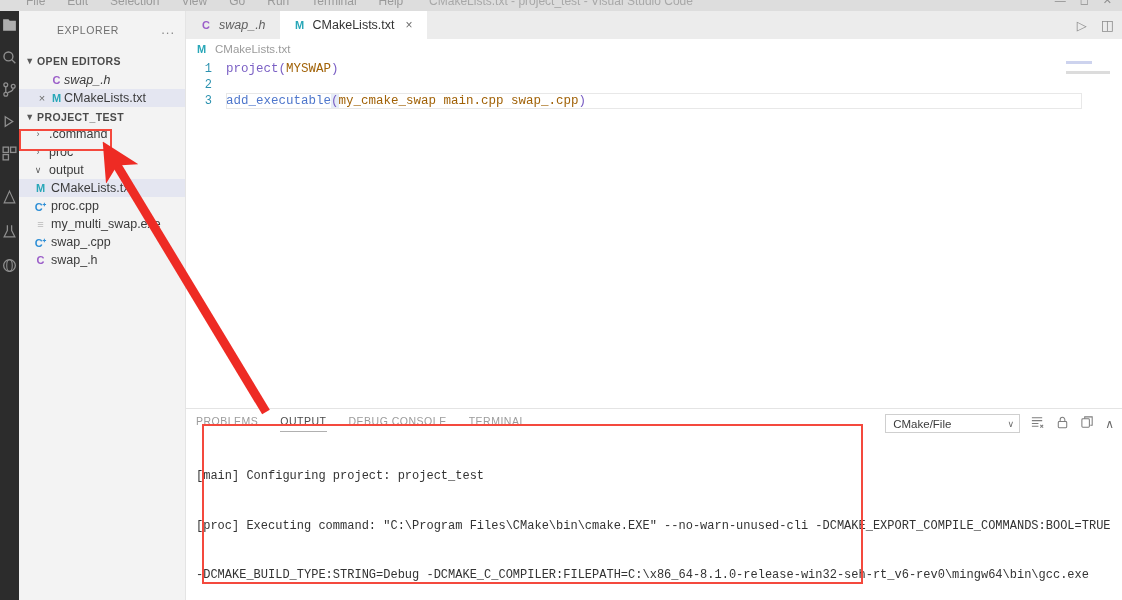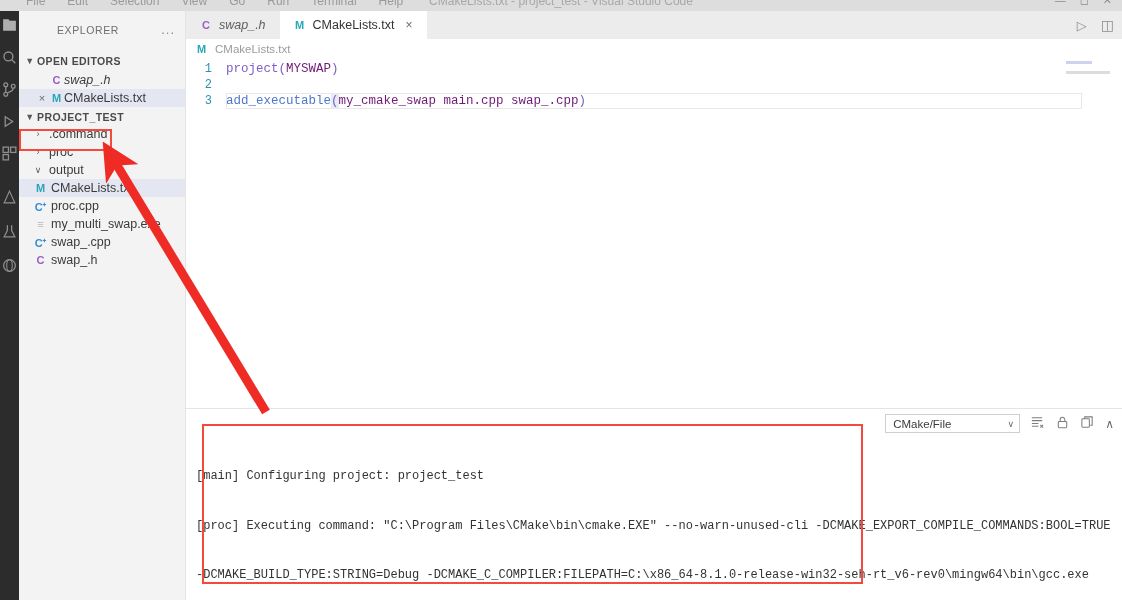--- a/index.html
+++ b/index.html
@@ -217,21 +217,21 @@
     text-align: right;
     padding-right: 14px;
     color: #2b91af;
     font-size: 12px;
     box-sizing: border-box;
   }
   .ctext { white-space: pre; }
   .kw { color: #7a5fc4; }
   .kw2 { color: #4f77cc; }
   .paren { color: #7a5fc4; }
-  .arg { color: #701a75; margin-top: 16px; }
+  .arg { color: #a16207; margin-top: 16px; }
   .sel-tok { background: #e6ecf7; }
   .cur-line-border {
     position: absolute;
     left: 40px; right: 40px; top: 0; height: 16px;
     border: 1px solid #e8e8e8;
     box-sizing: border-box;
     pointer-events: none;
   }
   .minimap {
     position: absolute;
@@ -499,20 +499,26 @@
     </div>
 
     <div class="minimap">
       <div class="mm-l" style="width:26px;background:#cdd3ee"></div>
       <div class="mm-l" style="width:0px"></div>
       <div class="mm-l" style="width:44px;background:#dcdcdc"></div>
     </div>
   </div>
 
   <div class="panel">
+    <div class="panel-tabs">
+      <span class="ptab">PROBLEMS</span>
+      <span class="ptab active">OUTPUT</span>
+      <span class="ptab">DEBUG CONSOLE</span>
+      <span class="ptab">TERMINAL</span>
+    </div>
 
     <div class="panel-actions">
       <div class="sel-box">
         <span>CMake/File</span>
         <span style="font-size:9px;color:#6b6b6b">∨</span>
       </div>
       <span>
         <svg width="15" height="15" viewBox="0 0 16 16">
             <path d="M2 3h11M2 6h11M2 9h7M2 12h7" stroke="#7d7d7d" stroke-width="1.1" fill="none"></path>
             <path d="M11 10.5l3 3M14 10.5l-3 3" stroke="#7d7d7d" stroke-width="1.1"></path>

